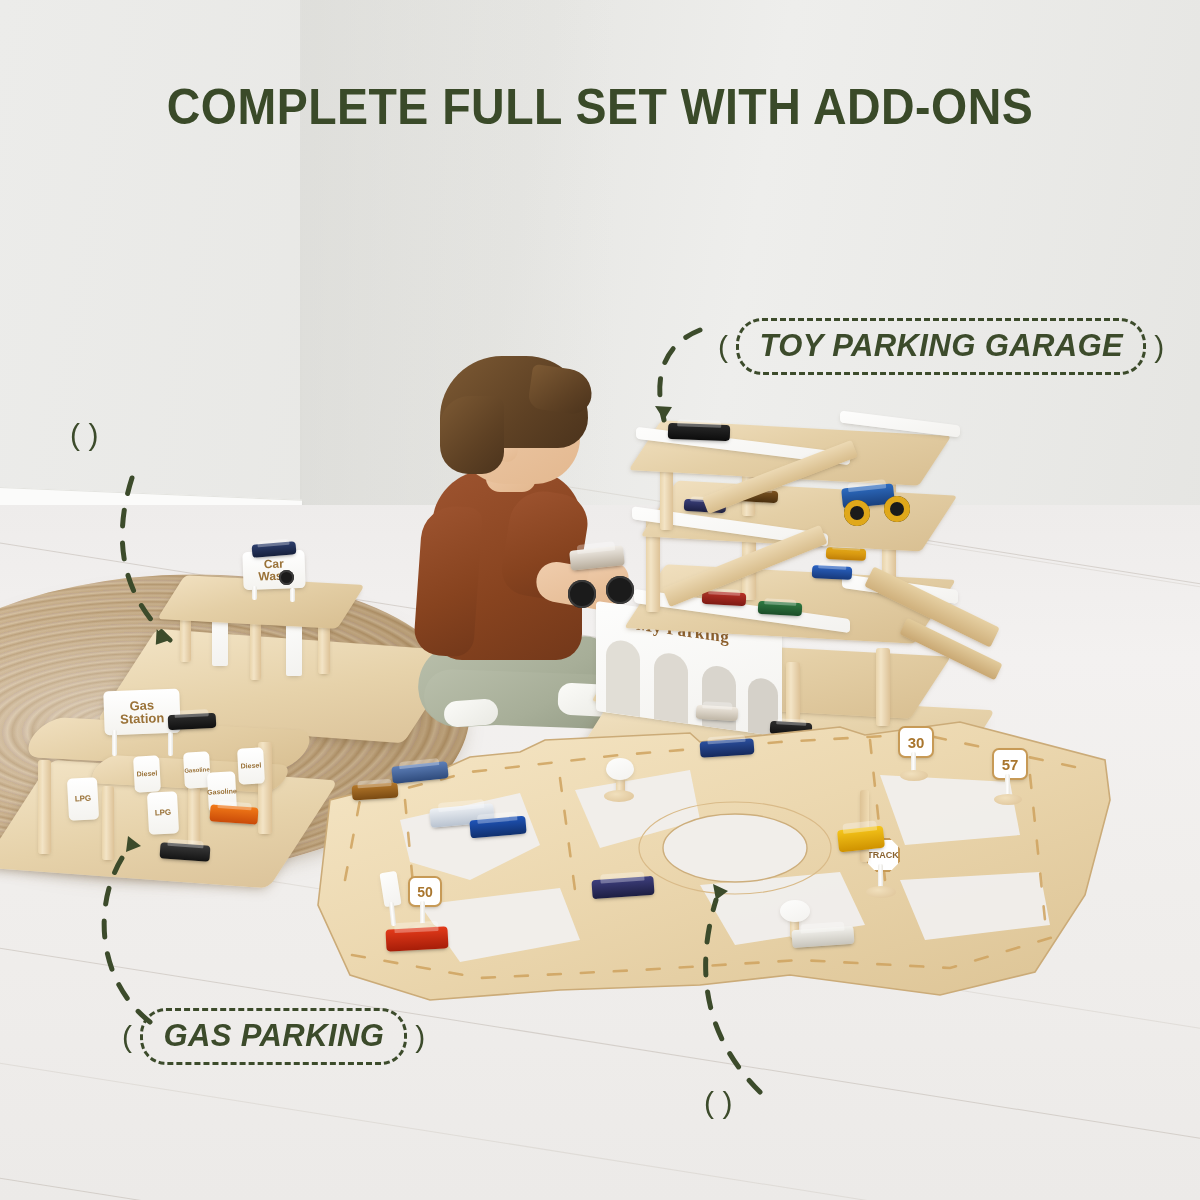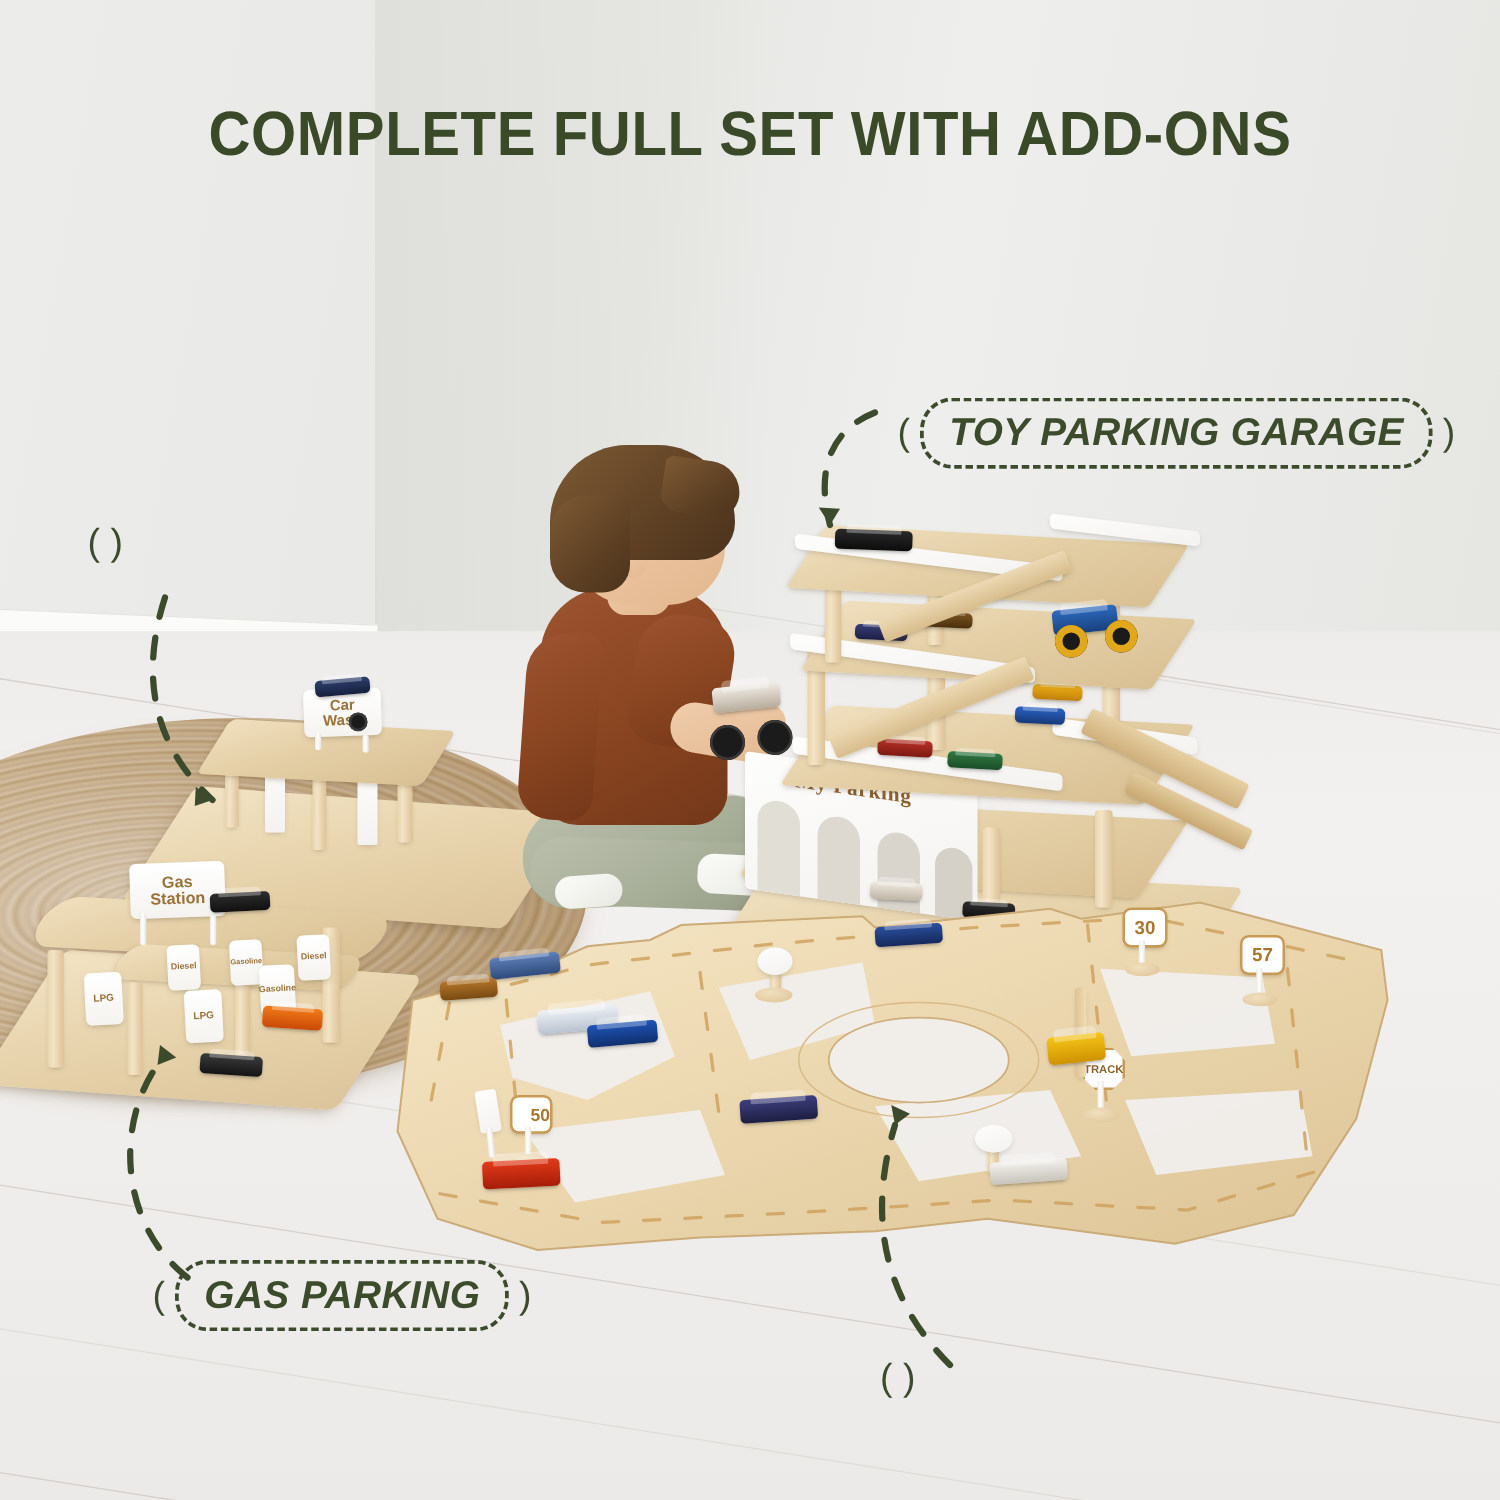--- a/index.html
+++ b/index.html
@@ -339,21 +339,21 @@
     </div>
     <div class="sign-post" style="left:911px;top:752px;width:5px;height:22px;"></div>
     <div class="sign-foot" style="left:900px;top:770px;width:28px;height:11px;"></div>
 
     <div class="speed-sign" style="left:992px;top:748px;width:32px;height:28px;font-size:15px;">
       <span>57</span>
     </div>
     <div class="sign-post" style="left:1005px;top:774px;width:5px;height:24px;"></div>
     <div class="sign-foot" style="left:994px;top:794px;width:28px;height:11px;"></div>
 
-    <div class="speed-sign" style="left:408px;top:876px;width:30px;height:27px;font-size:14px;justify-content:flex-end;">
+    <div class="speed-sign" style="left:408px;top:876px;width:30px;height:27px;font-size:14px;">
       <span>50</span>
     </div>
     <div class="sign-post" style="left:420px;top:901px;width:5px;height:26px;"></div>
     <div class="sign-foot" style="left:408px;top:923px;width:30px;height:12px;"></div>
     <div class="whiteply" style="left:382px;top:872px;width:17px;height:34px;border-radius:3px;transform:rotate(-9deg);"></div>
     <div class="sign-post" style="left:390px;top:902px;width:5px;height:24px;transform:rotate(-6deg);"></div>
 
     <div class="stop-sign" style="left:866px;top:838px;width:30px;height:30px;font-size:9px;">
       <span>TRACK</span>
     </div>

